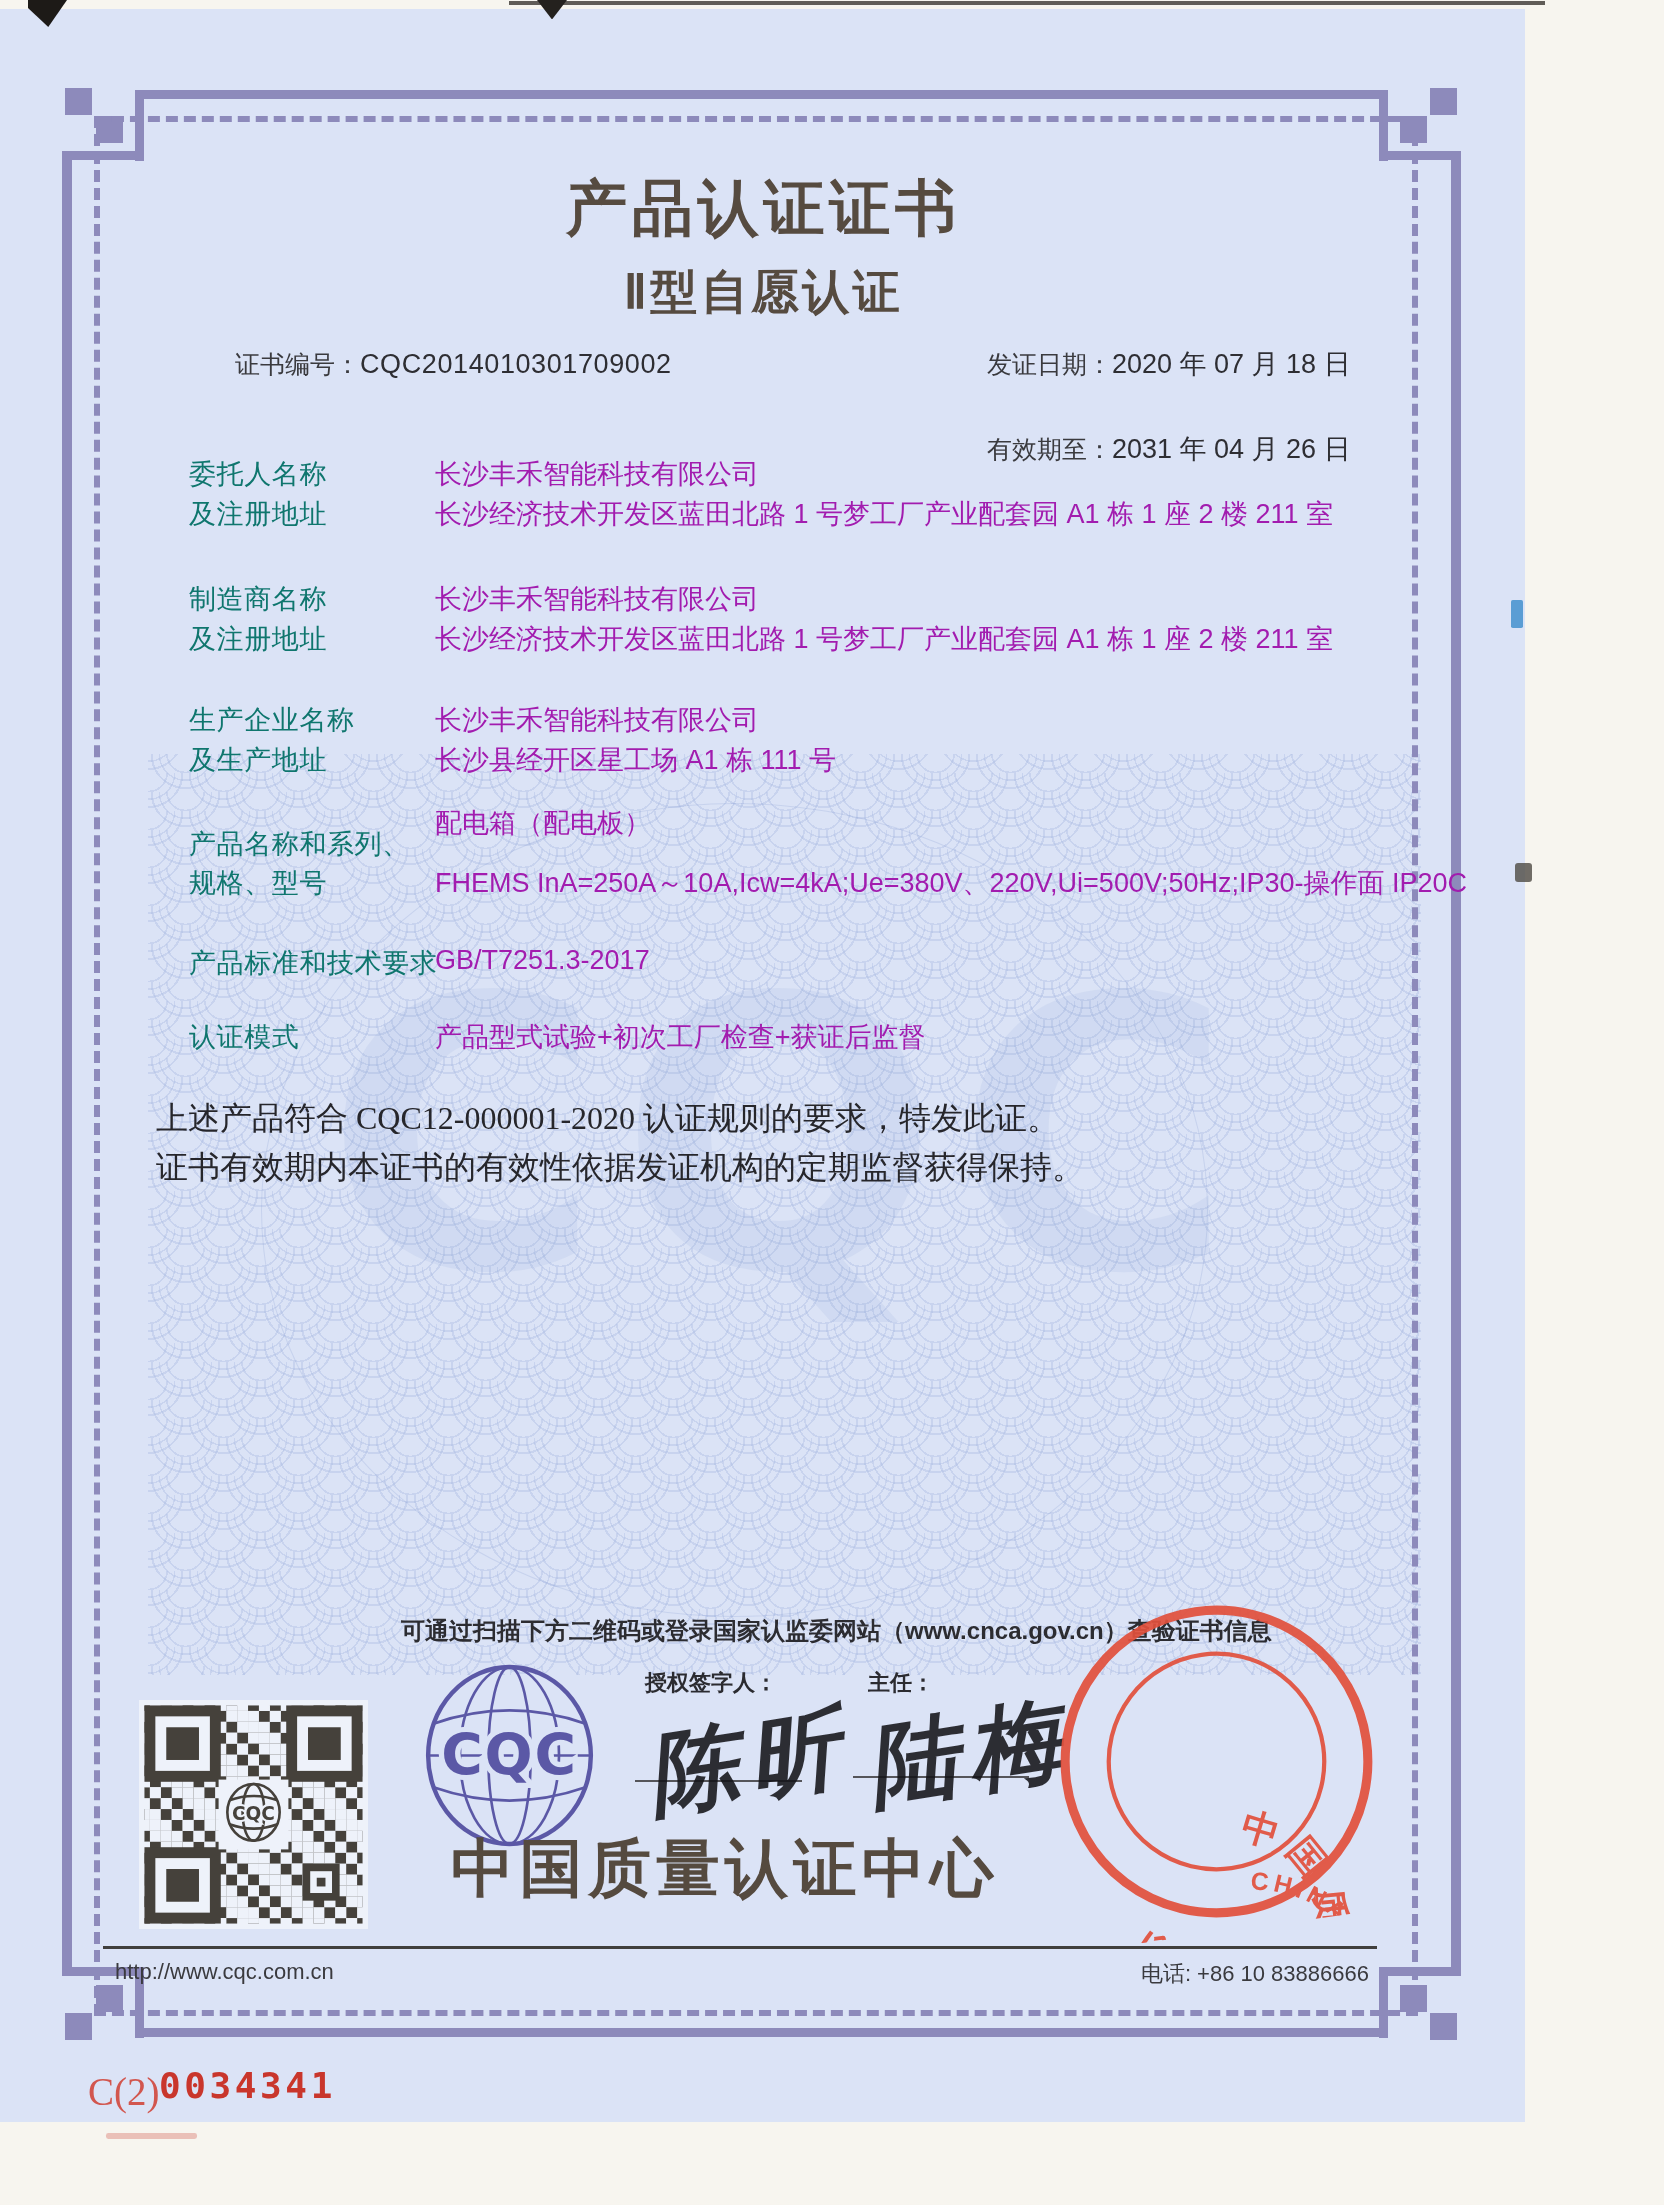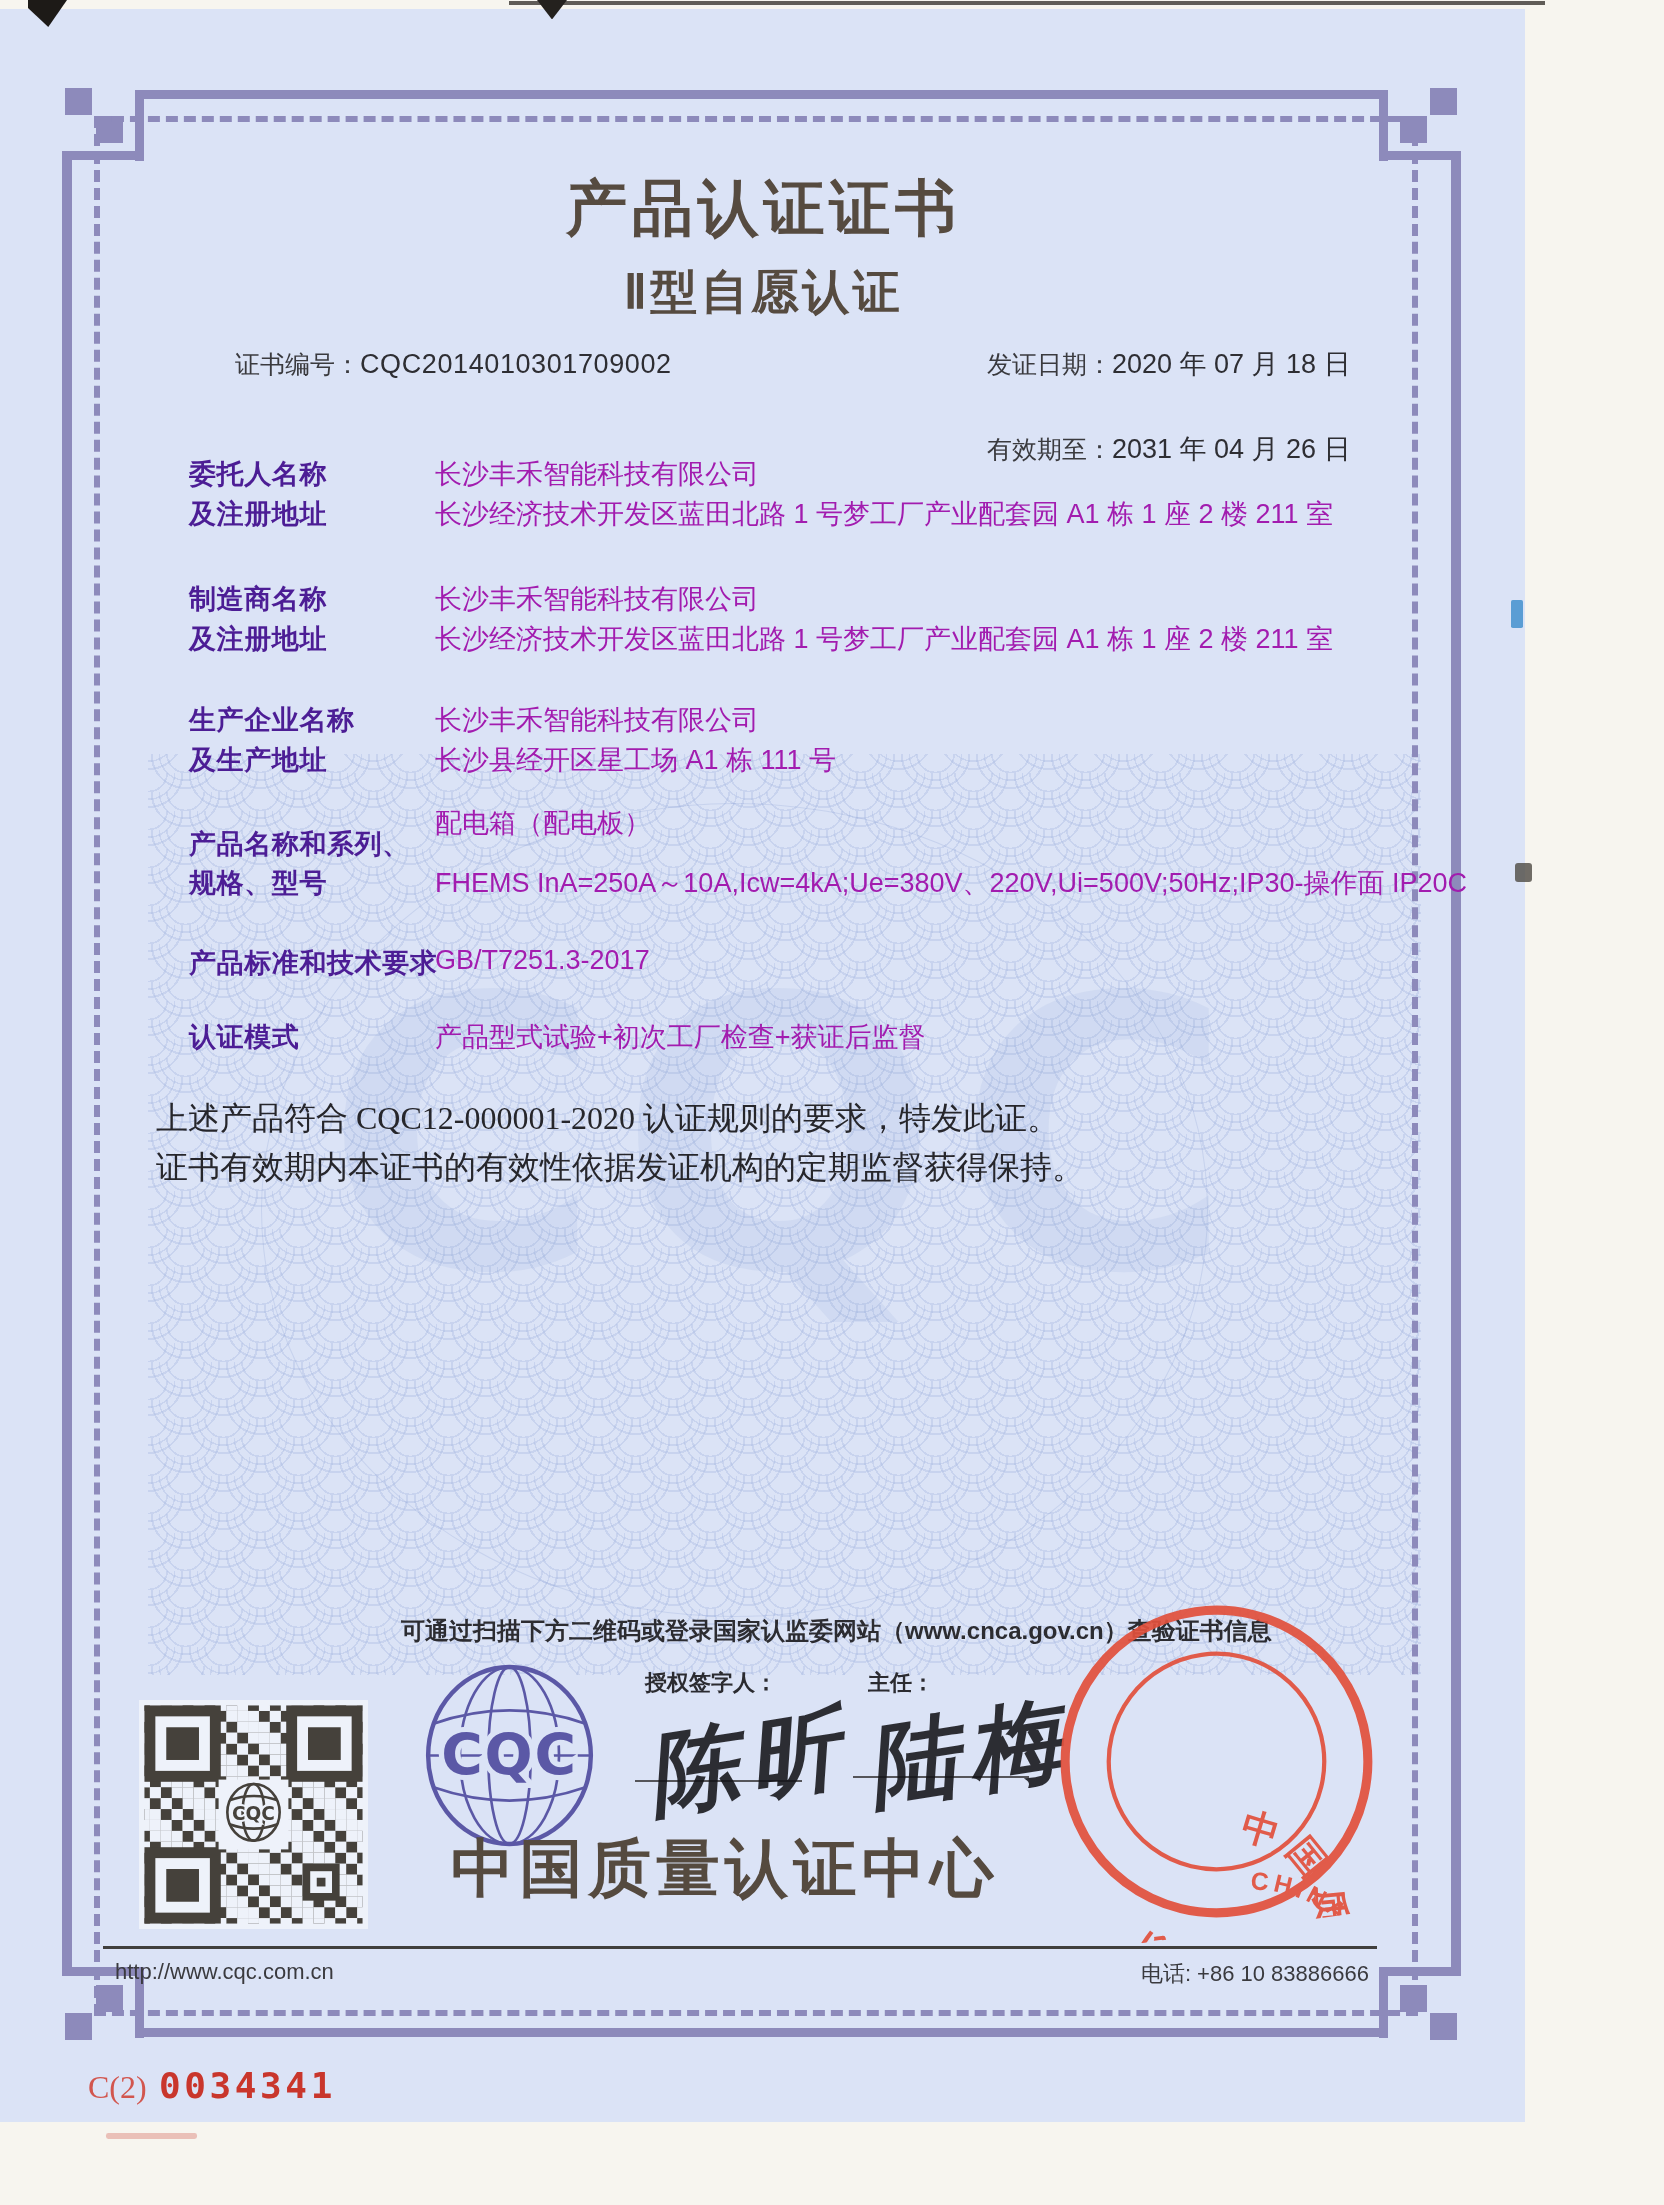--- a/index.html
+++ b/index.html
@@ -34,32 +34,32 @@
   
   .title{left:109px;top:159px;width:1309px;text-align:center;font-size:61px;font-weight:bold;
          color:#564b40;letter-spacing:4.8px;}
   .subtitle{left:109px;top:252px;width:1309px;text-align:center;font-size:47px;font-weight:bold;
             color:#564b40;letter-spacing:3.6px;}
   .kai{font-family:"Liberation Serif","DejaVu Serif",serif;}
   .certline{left:193px;top:339px;font-size:25px;color:#3a3a3e;margin-left:42px;}
   .certline .val{font-size:27px;color:#2e2e33;letter-spacing:0.6px;font-family:"Liberation Sans",sans-serif;}
   .dateline{left:987px;font-size:25px;color:#3a3a3e;}
   .dateline .val{font-size:27px;color:#2e2e33;font-family:"Liberation Sans",sans-serif;}
-  .rlabel{left:189px;font-size:27px;font-weight:bold;color:#4c1d95;letter-spacing:0.6px;white-space:nowrap;}
+  .rlabel{left:189px;font-size:27px;font-weight:normal;color:#0f766e;letter-spacing:0.6px;white-space:nowrap;}
   .rvalue{left:435px;font-size:27px;color:#a21caf;white-space:nowrap;}
   .para{left:156px;font-size:32px;color:#26262b;font-family:"Liberation Serif","DejaVu Serif",serif;white-space:nowrap;}
   .note{left:401px;top:1606px;font-size:24px;font-weight:bold;color:#2c2c31;white-space:nowrap;}
   .sig-label{top:1659px;font-size:22px;font-weight:bold;color:#2b2b30;white-space:nowrap;}
   .sig{font-size:91px;font-weight:bold;color:#141419;font-family:"DejaVu Serif",serif;
        transform:rotate(-9deg) skewX(-13deg);opacity:.88;letter-spacing:11px;white-space:nowrap;}
   .sig-line{position:absolute;height:2.4px;background:#55555a;}
   .orgname{left:451px;top:1817px;font-size:63px;font-weight:bold;color:#554a3f;letter-spacing:5.5px;white-space:nowrap;}
   .footer-rule{left:103px;top:1937px;width:1274px;height:3px;background:#403f3d;}
   .ft{top:1950px;font-size:22px;color:#3a3a3e;white-space:nowrap;}
-  .serial-prefix{left:88px;top:2060px;font-size:32px;color:#d2564e;font-family:"Liberation Serif","DejaVu Serif",serif;}
+  .serial-prefix{left:88px;top:2060px;font-size:39px;color:#d2564e;font-family:"Liberation Serif","DejaVu Serif",serif;}
   .serial-number{left:159px;top:2056px;font-size:36px;font-weight:bold;color:#c9362c;letter-spacing:3.6px;
                  font-family:"DejaVu Sans Mono","Liberation Mono",monospace;}
   .stamp-wrap{left:1047px;top:1583px;width:339px;height:339px;transform:rotate(-8deg);opacity:.92;}
 </style>
 </head>
 <body>
 
 <div class="canvas">
 
   <div class="page">

